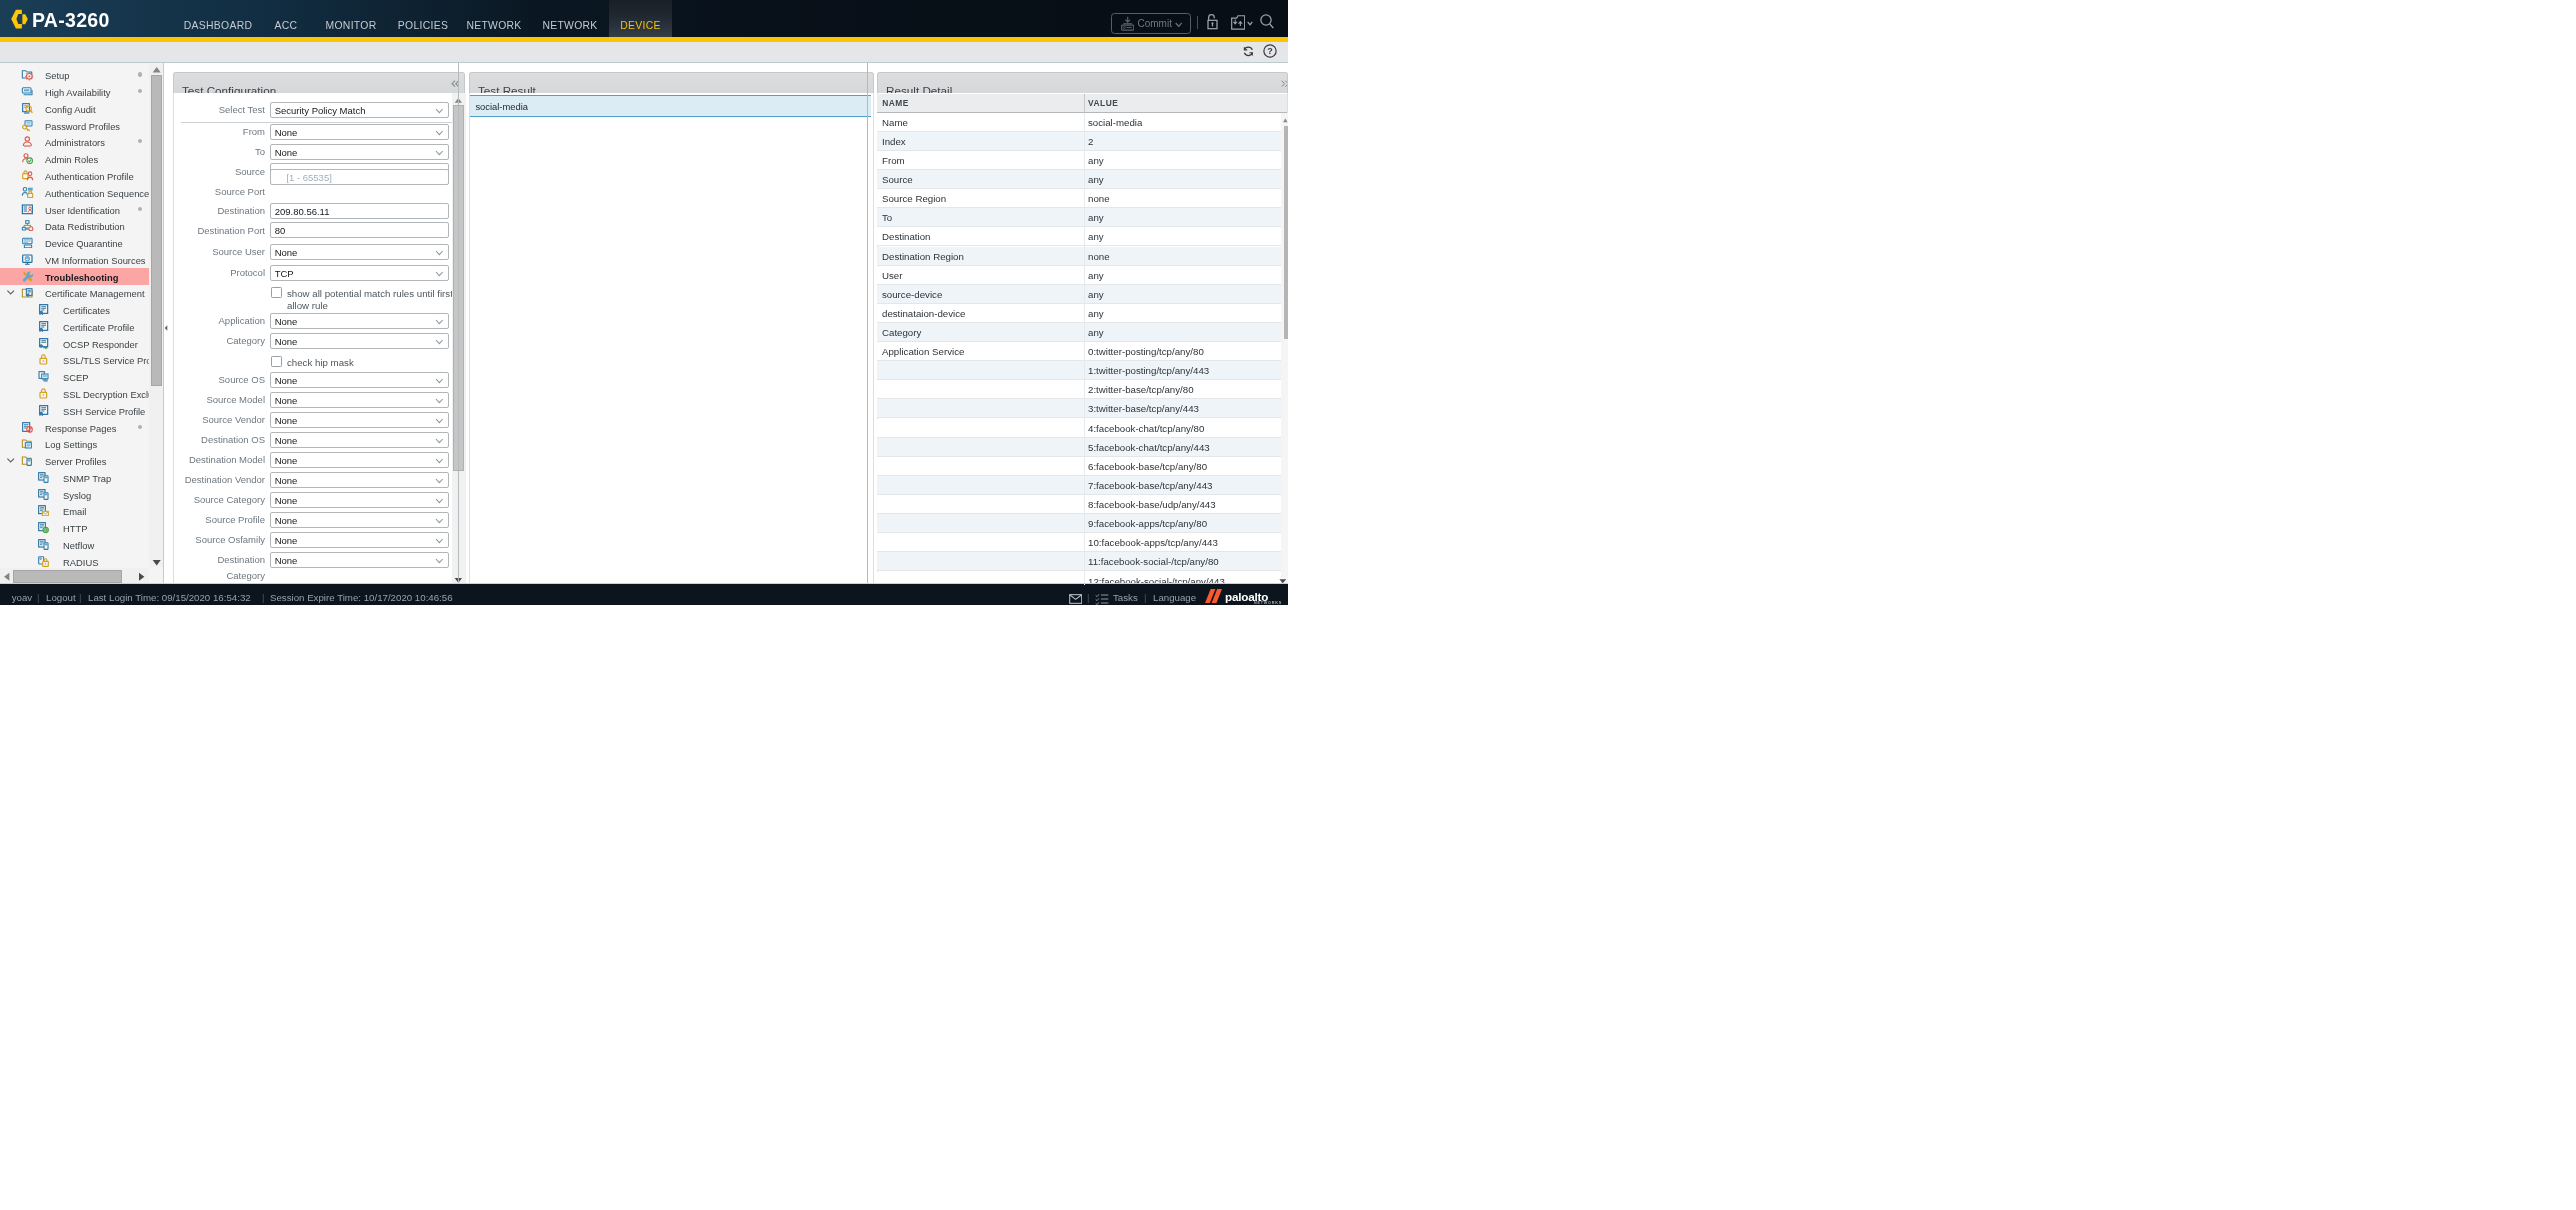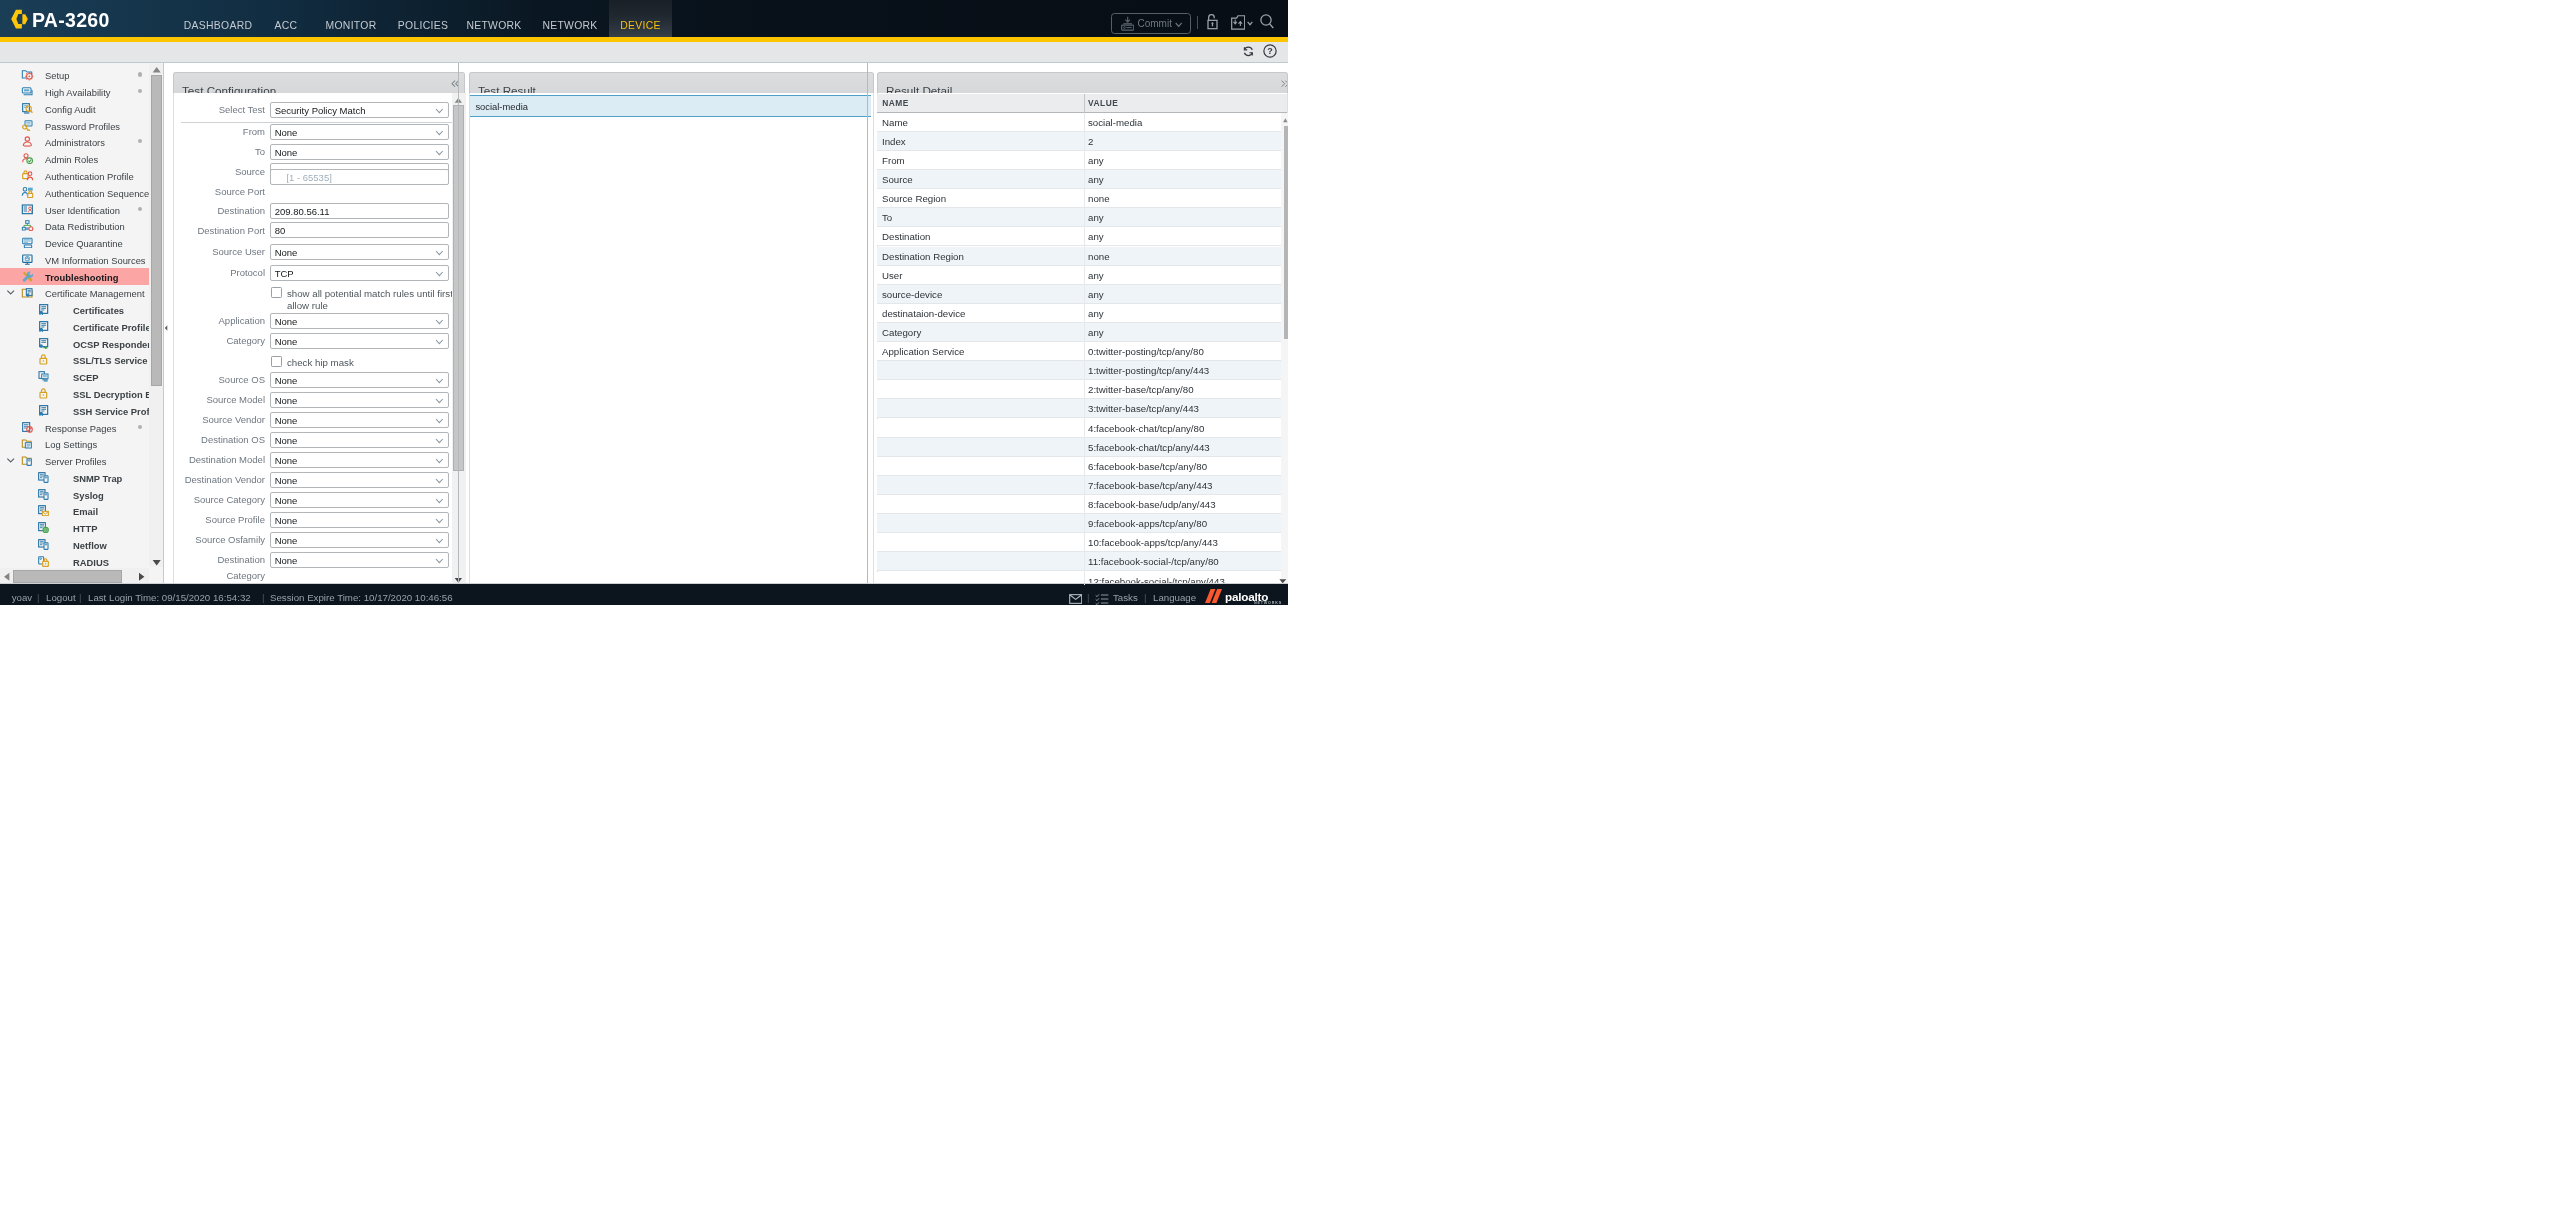--- a/index.html
+++ b/index.html
@@ -13,21 +13,21 @@
   background:linear-gradient(180deg,#191f27 0%,#202830 45%,#353f48 100%); }
 #devtab span { position:absolute; left:50%; top:25px; transform:translate(-50%,-50%); color:#f4c011; font-size:10.4px; letter-spacing:0.3px; }
 #commitbtn { position:absolute; left:1111px; top:12.7px; width:80px; height:21px; border:1.3px solid #555f67; border-radius:3.4px; }
 #commitbtn .ctxt { position:absolute; left:25.5px; top:50%; transform:translateY(-50%); color:#6e7880; font-size:10px; }
 .navsep { position:absolute; top:16px; width:1.3px; height:13.4px; background:#46525b; }
 #ybar { position:absolute; left:0; top:37px; width:1288px; height:5px; background:#fdc500; }
 #toolbar { position:absolute; left:0; top:42px; width:1288px; height:21px; background:#e5e6e8; border-bottom:1px solid #bcc9cf; }
 #sidebar { position:absolute; left:0; top:63px; width:164px; height:521px; background:#f4f4f4; border-right:0.7px solid #c9c9c9; overflow:hidden; }
 .ti { position:absolute; left:0; width:149px; height:17px; }
 .ti .lbl { position:absolute; left:38px; top:50%; transform:translateY(-50%); font-size:9.4px; color:#3c4246; white-space:nowrap;margin-left:7px; }
-.ti.l2 .lbl { left:66px;font-weight:bold; }
+.ti.l2 .lbl { left:56px; }
 .ti .icon { position:absolute; left:21px; top:1.7px; }
 .ti.l2 .icon { left:37px; }
 .ti.sel { background:#fca5a5; }
 .ti.sel .lbl { font-weight:bold; color:#17191b; }
 .dot { position:absolute; left:138px; top:6px; width:4.4px; height:4.4px; border-radius:50%; background:#aeb1b3; }
 .chev { position:absolute; left:6px; top:4.7px; }
 .panel { position:absolute; top:72px; }
 .phead { position:absolute; left:0; top:0; width:100%; height:35px; background:linear-gradient(180deg,#dcddde,#d3d4d6); border:0.7px solid #c6c8ca; border-bottom:0.7px solid #a9b2b7; border-radius:2.7px 2.7px 0 0; }
 .phead .ptitle { position:absolute; left:8px; top:50%; transform:translateY(-50%); font-size:11.7px; color:#3b4349; }
 .pbody { position:absolute; left:0; top:21px; width:100%; background:#fff; border-left:0.7px solid #dcdedf; border-right:0.7px solid #dcdedf; }

